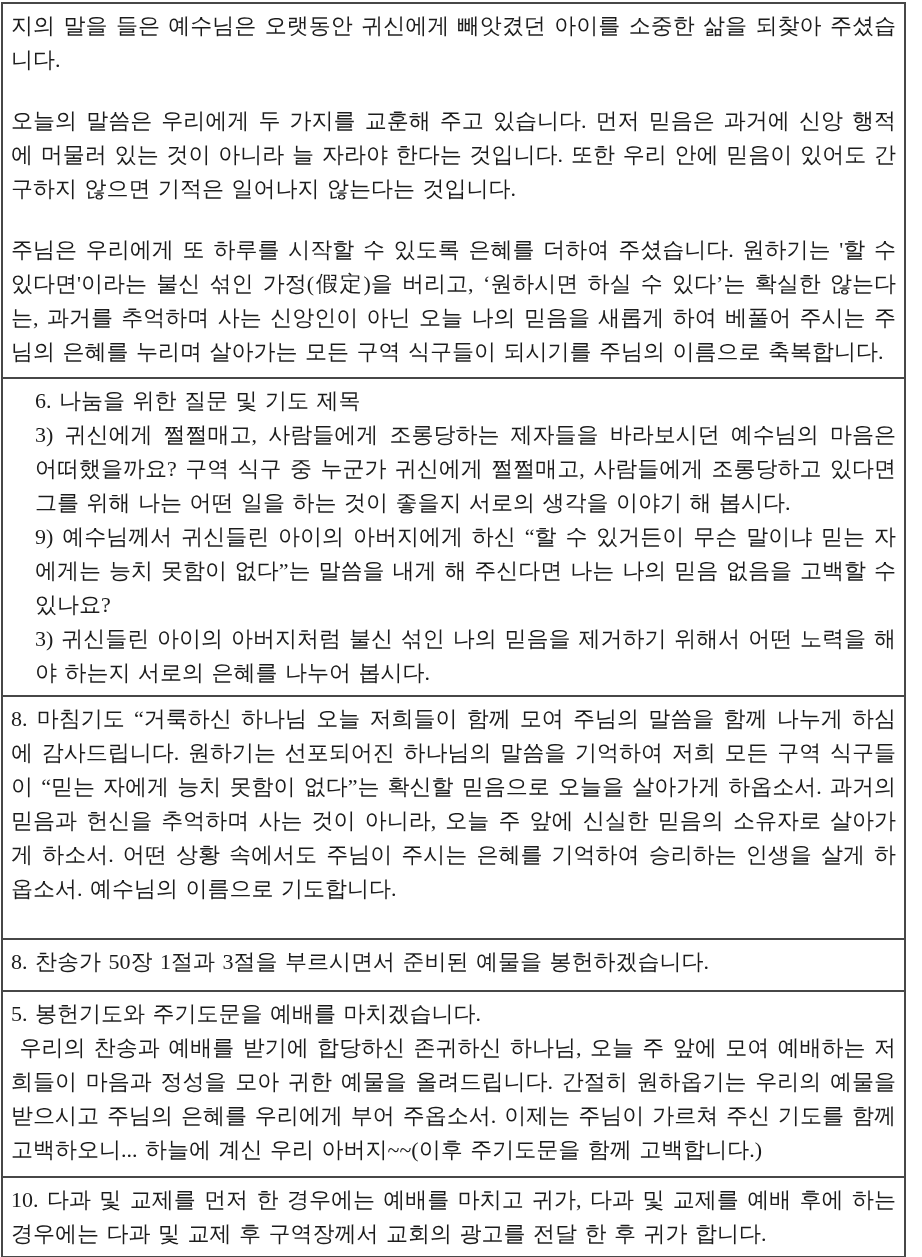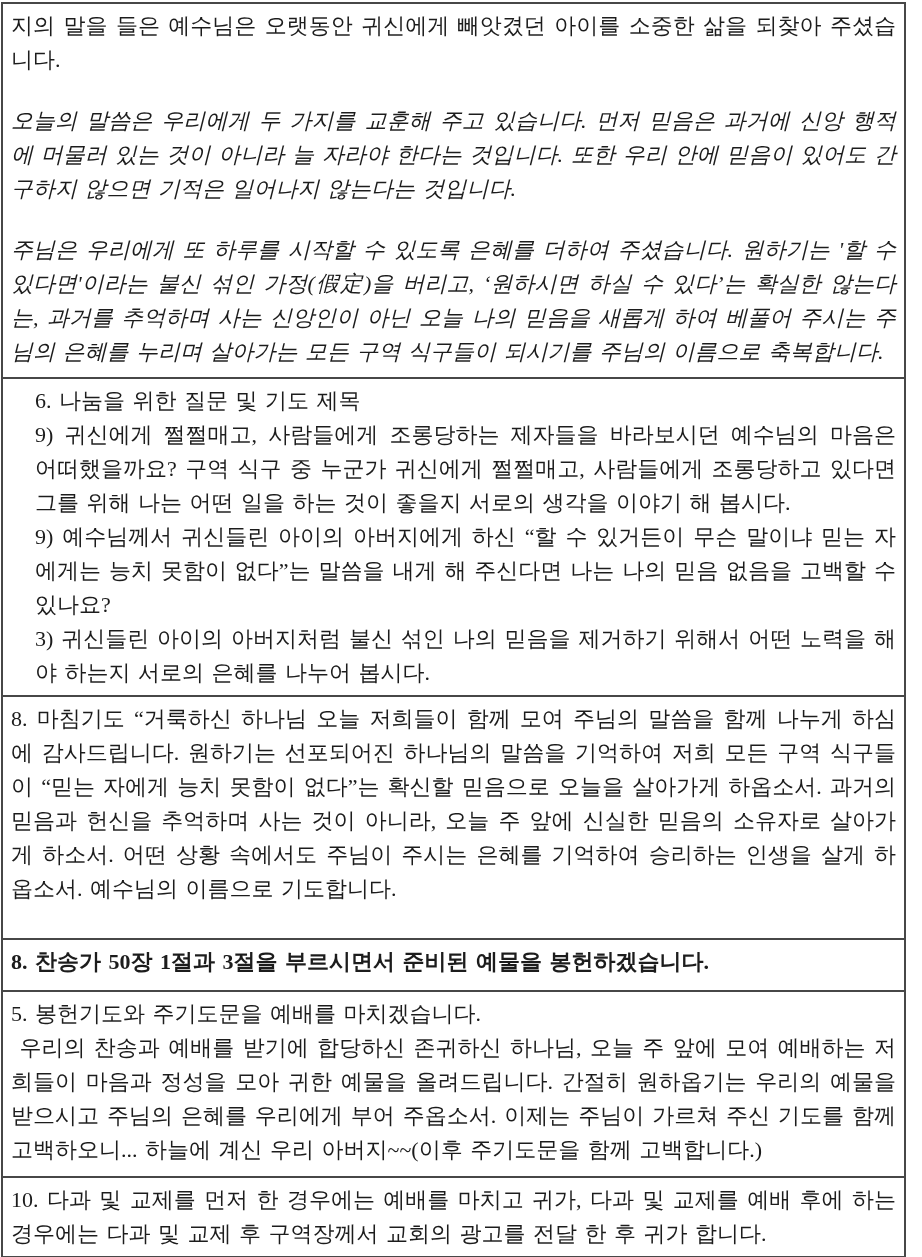--- a/index.html
+++ b/index.html
@@ -28,43 +28,42 @@
     margin: 0;
     font-size: 22px;
     line-height: 34px;
     color: #1c1c1c;
     text-align: justify;
     word-spacing: 2px;
   }
   
   .spaced .para + .para {
     margin-top: 27px;
-    font-style: italic;
   }
   .row-a { min-height: 373px; }
   .row-b { min-height: 310px; padding-left: 32px; }
   .row-c { min-height: 243px; }
-  .row-d { min-height: 52px; font-weight: bold; }
+  .row-d { min-height: 52px; }
   .row-e { min-height: 186px; }
   .row-f { min-height: 76px; }
 </style>
 </head>
 <body>
 
 <main class="doc-table">
 
   <section class="doc-row row-a spaced">
     <p class="para">지의 말을 들은 예수님은 오랫동안 귀신에게 빼앗겼던 아이를 소중한 삶을 되찾아 주셨습니다.</p>
     <p class="para">오늘의 말씀은 우리에게 두 가지를 교훈해 주고 있습니다. 먼저 믿음은 과거에 신앙 행적에 머물러 있는 것이 아니라 늘 자라야 한다는 것입니다. 또한 우리 안에 믿음이 있어도 간구하지 않으면 기적은 일어나지 않는다는 것입니다.</p>
     <p class="para">주님은 우리에게 또 하루를 시작할 수 있도록 은혜를 더하여 주셨습니다. 원하기는 '할 수 있다면'이라는 불신 섞인 가정(假定)을 버리고, ‘원하시면 하실 수 있다’는 확실한 않는다는, 과거를 추억하며 사는 신앙인이 아닌 오늘 나의 믿음을 새롭게 하여 베풀어 주시는 주님의 은혜를 누리며 살아가는 모든 구역 식구들이 되시기를 주님의 이름으로 축복합니다.</p>
   </section>
 
   <section class="doc-row row-b">
     <p class="para">6. 나눔을 위한 질문 및 기도 제목</p>
-    <p class="para">9) 귀신에게 쩔쩔매고, 사람들에게 조롱당하는 제자들을 바라보시던 예수님의 마음은 어떠했을까요? 구역 식구 중 누군가 귀신에게 쩔쩔매고, 사람들에게 조롱당하고 있다면 그를 위해 나는 어떤 일을 하는 것이 좋을지 서로의 생각을 이야기 해 봅시다.</p>
+    <p class="para">3) 귀신에게 쩔쩔매고, 사람들에게 조롱당하는 제자들을 바라보시던 예수님의 마음은 어떠했을까요? 구역 식구 중 누군가 귀신에게 쩔쩔매고, 사람들에게 조롱당하고 있다면 그를 위해 나는 어떤 일을 하는 것이 좋을지 서로의 생각을 이야기 해 봅시다.</p>
     <p class="para">9) 예수님께서 귀신들린 아이의 아버지에게 하신 “할 수 있거든이 무슨 말이냐 믿는 자에게는 능치 못함이 없다”는 말씀을 내게 해 주신다면 나는 나의 믿음 없음을 고백할 수 있나요?</p>
     <p class="para">3) 귀신들린 아이의 아버지처럼 불신 섞인 나의 믿음을 제거하기 위해서 어떤 노력을 해야 하는지 서로의 은혜를 나누어 봅시다.</p>
   </section>
 
   <section class="doc-row row-c">
     <p class="para">8. 마침기도 “거룩하신 하나님 오늘 저희들이 함께 모여 주님의 말씀을 함께 나누게 하심에 감사드립니다. 원하기는 선포되어진 하나님의 말씀을 기억하여 저희 모든 구역 식구들이 “믿는 자에게 능치 못함이 없다”는 확신할 믿음으로 오늘을 살아가게 하옵소서. 과거의 믿음과 헌신을 추억하며 사는 것이 아니라, 오늘 주 앞에 신실한 믿음의 소유자로 살아가게 하소서. 어떤 상황 속에서도 주님이 주시는 은혜를 기억하여 승리하는 인생을 살게 하옵소서. 예수님의 이름으로 기도합니다.</p>
   </section>
 
   <section class="doc-row row-d">
     <p class="para">8. 찬송가 50장 1절과 3절을 부르시면서 준비된 예물을 봉헌하겠습니다.</p>

